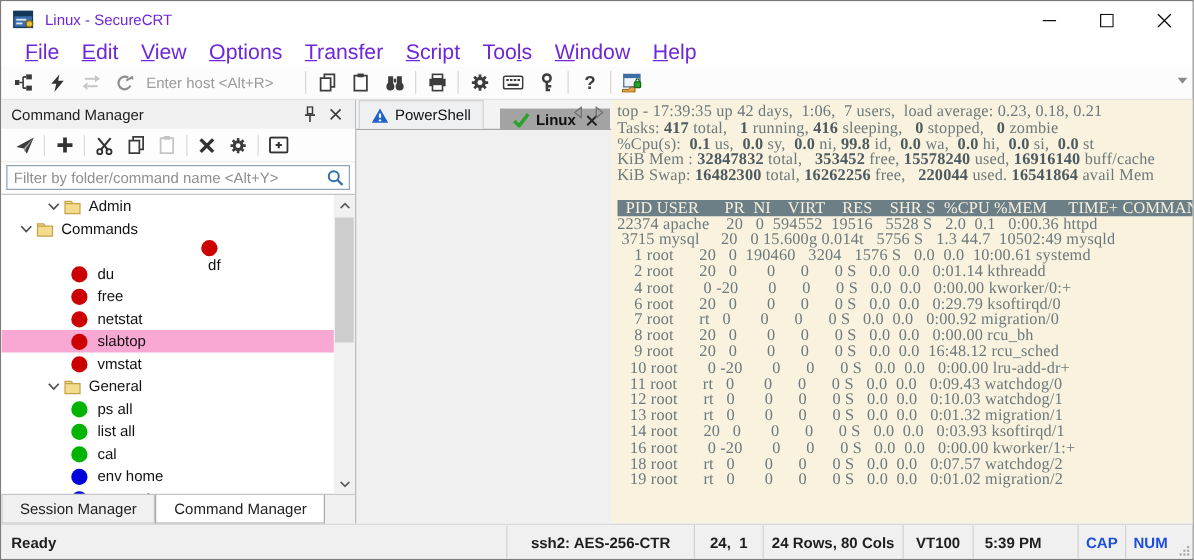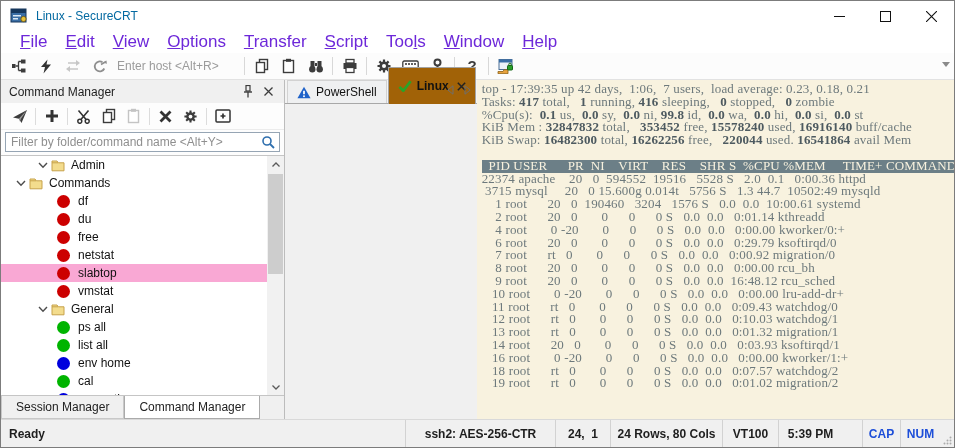--- a/index.html
+++ b/index.html
@@ -2,21 +2,21 @@
 <html><head>
 <meta charset="utf-8">
 <style>
   * { margin:0; padding:0; box-sizing:border-box; }
   html,body { background:#cfcfcf; font-family:"Liberation Sans","DejaVu Sans",sans-serif; }
   .window { width:955px; height:448px; background:#fff; border:1px solid #7c7c7c; display:flex; flex-direction:column; position:relative; overflow:hidden; }
 
   
   .titlebar { height:30px; background:#fff; display:flex; align-items:center; flex:none; }
   .app-icon { width:18px; height:16px; margin:0 8px 0 9px; flex:none; }
-  .title-text { font-size:12px; color:#0369a1; }
+  .title-text { font-size:12px; color:#6d28d9; }
   .win-controls { margin-left:auto; display:flex; height:100%; }
   .win-btn { width:46px; height:100%; display:flex; align-items:center; justify-content:center; }
 
   
   .menubar { height:22px; background:#fff; display:flex; align-items:center; padding-left:10px; flex:none; }
   .menu-item { font-size:17px; color:#6d28d9; padding:2px 9px; white-space:nowrap; }
   .menu-item u { text-decoration:underline; }
 
   
   .toolbar { height:27px; background:#fcfcfc; border-bottom:1px solid #e2e2e2; display:flex; align-items:center; padding-left:4px; flex:none; position:relative; }
@@ -53,21 +53,21 @@
   .vs-track { flex:1; position:relative; }
   .vs-thumb { position:absolute; left:1px; right:1px; background:#cdcdcd; }
   .sb-tabs { height:23px; display:flex; background:#f0f0f0; flex:none; padding-left:0; }
   .sb-tab { padding:0 14px; font-size:12px; display:flex; align-items:center; border:1px solid #c8c8c8; border-top:none; background:#f0f0f0; color:#222; }
   .sb-tab.active { background:#fff; border-color:#aaa; }
 
   
   .termpane { flex:1; display:flex; min-width:0; }
   .term-tabbar { height:24px; background:#f3f3f3; border-bottom:1px solid #a8a8a8; display:flex; align-items:flex-end; padding-left:2px; flex:none; position:relative; }
   .term-tab { height:23px; display:flex; align-items:center; padding:0 9px; font-size:12px; color:#111; background:#eff0f1; border:1px solid #d2d2d2; border-bottom:none; margin-right:1px; }
-  .term-tab.active { background:#a16207; border-color:#a3a3a3; font-weight:bold; margin-bottom:-1px; height:37px; }
+  .term-tab.active { background:#a3a3a3; border-color:#a3a3a3; font-weight:bold; margin-bottom:-1px; height:17px;margin-left:12px; }
   .term-tab .tab-ico { margin-right:5px; display:flex; }
   .term-tab .tab-x { margin-left:8px; display:flex; }
   .tab-arrows { position:absolute; right:6px; top:5px; display:flex; gap:10px; }
   .term-body { flex:1; display:flex; min-height:0; }
   .term-screen { flex:1; overflow:hidden; padding:3px 0 0 5px; }
   pre.term { font-family:Liberation Serif, serif; font-size:13px; line-height:12.79px; letter-spacing:0.16px; }
   pre.term .tl { display:block; }
   pre.term .b { font-weight:bold; }
 
   
@@ -340,21 +340,21 @@
                 </svg>
               </span>
               <span class="tree-ico">
                 <svg width="14" height="13" viewBox="0 0 14 13">
                   <path d="M1,2 h5 l1.3,1.8 h5.7 v8 h-12 z" fill="#f3dc8d" stroke="#c7a24a"></path>
                   <path d="M1,3.8 h6" stroke="#c7a24a"></path>
                 </svg>
               </span>
               <span class="tree-label">Commands</span>
             </div>
-            <div class="tree-row" style="padding-left: 56px;">
+            <div class="tree-row" style="padding-left: 56px; flex-direction: column;">
               <span class="cmd-dot" style="background: rgb(204, 0, 0);"></span>
               <span class="tree-label">df</span>
             </div>
             <div class="tree-row" style="padding-left: 56px;">
               <span class="cmd-dot" style="background: rgb(204, 0, 0);"></span>
               <span class="tree-label">du</span>
             </div>
             <div class="tree-row" style="padding-left: 56px;">
               <span class="cmd-dot" style="background: rgb(204, 0, 0);"></span>
               <span class="tree-label">free</span>
@@ -387,26 +387,26 @@
             </div>
             <div class="tree-row" style="padding-left: 56px;">
               <span class="cmd-dot" style="background: rgb(0, 180, 0);"></span>
               <span class="tree-label">ps all</span>
             </div>
             <div class="tree-row" style="padding-left: 56px;">
               <span class="cmd-dot" style="background: rgb(0, 180, 0);"></span>
               <span class="tree-label">list all</span>
             </div>
             <div class="tree-row" style="padding-left: 56px;">
+              <span class="cmd-dot" style="background: rgb(0, 180, 0);"></span>
+              <span class="tree-label">cal</span>
+            </div>
+            <div class="tree-row" style="padding-left: 56px;">
               <span class="cmd-dot" style="background: rgb(0, 0, 221);"></span>
               <span class="tree-label">env home</span>
-            </div>
-            <div class="tree-row" style="padding-left: 56px;">
-              <span class="cmd-dot" style="background: rgb(0, 180, 0);"></span>
-              <span class="tree-label">cal</span>
             </div>
             <div class="tree-row" style="padding-left: 56px;">
               <span class="cmd-dot" style="background: rgb(0, 0, 221);"></span>
               <span class="tree-label">env path</span>
             </div>
           </div>
         <div class="vscroll">
           <div class="vs-arrow">
               <svg width="8" height="5" viewBox="0 0 8 5">
                 <polyline points="0.5,4.5 4,1 7.5,4.5" fill="none" stroke="#5a5a5a" stroke-width="1.3"></polyline>

